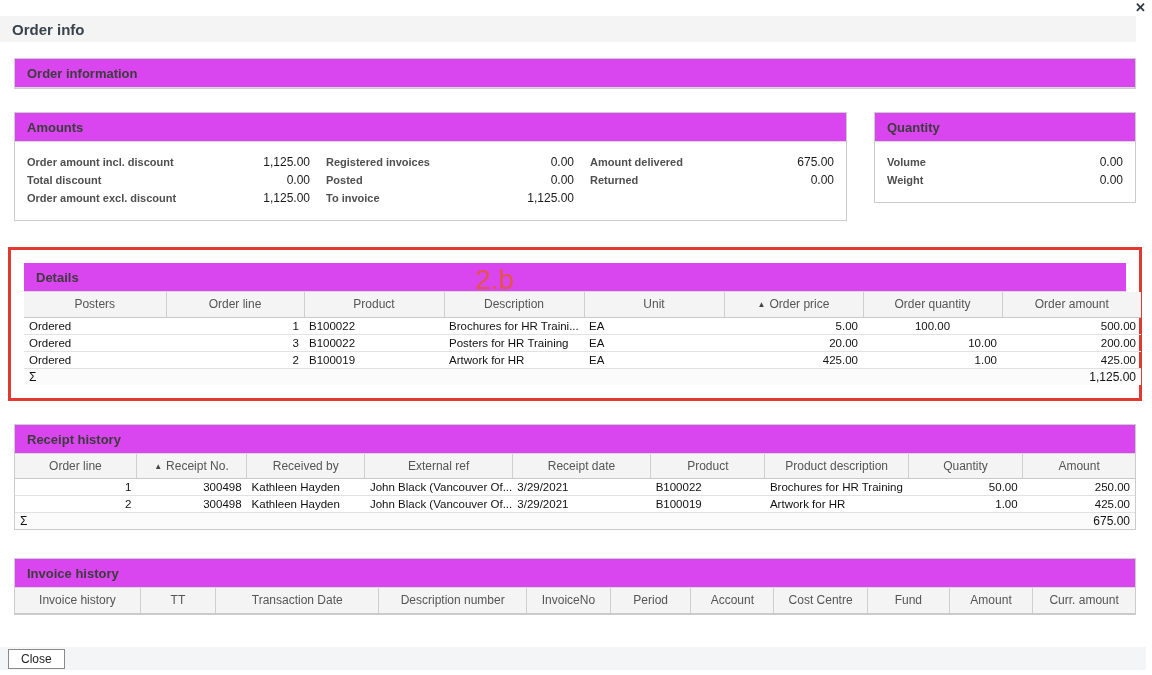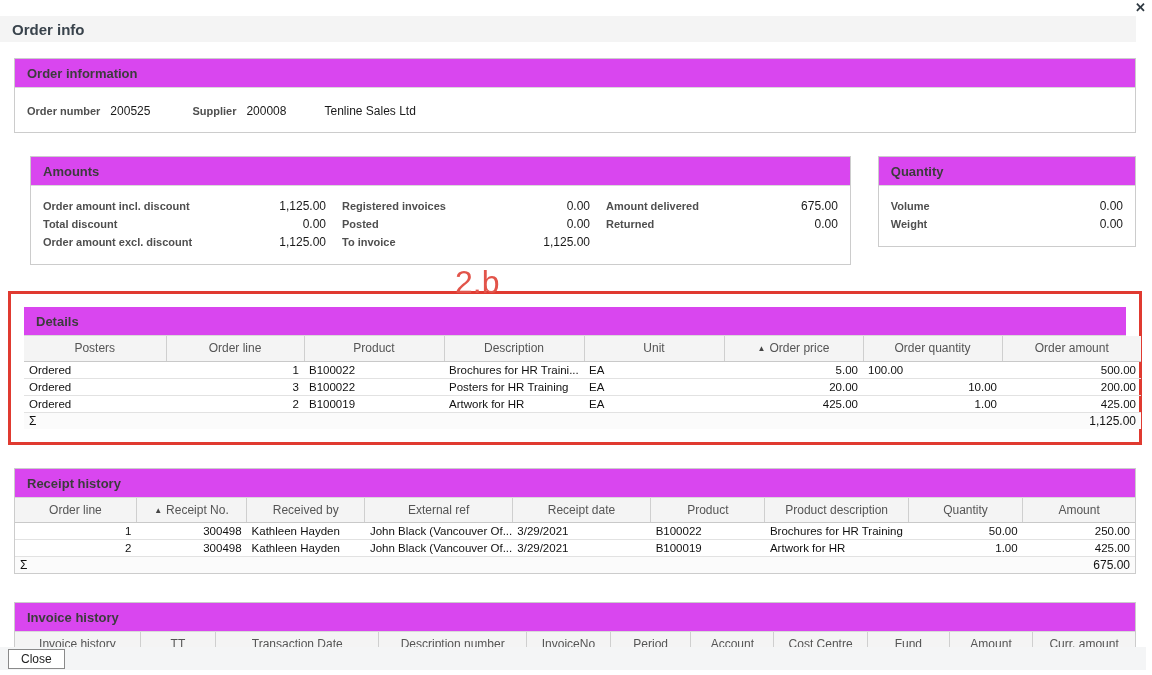--- a/index.html
+++ b/index.html
@@ -26,30 +26,30 @@
   }
   
   .oi-body { display:flex; align-items:center; padding:16px 12px 14px; }
   .lbl { font-weight:bold; font-size:11px; color:#4f4f4f; }
   .val { font-size:12px; color:#1a1a1a; }
   .oi-body .lbl { margin-right:10px; }
   .oi-body .gap { width:42px; }
   .oi-body .gap2 { width:38px; }
   
   .row2 { display:flex; gap:27px; margin-top:23px; }
-  .amounts-panel { width:833px;margin-left:16px; }
+  .amounts-panel { width:833px; }
   .quantity-panel { width:262px; align-self:flex-start; }
   .amounts-body { display:grid; grid-template-columns:283px 248px 1fr; column-gap:16px; padding:11px 12px 13px; }
   .q-body { padding:11px 12px 13px; }
   .kv { display:flex; justify-content:space-between; line-height:18px; }
   .kv .k { font-weight:bold; font-size:11px; color:#4f4f4f; white-space:nowrap; }
   .kv .v { font-size:12px; color:#1a1a1a; }
   
   .annotation {
-    position:absolute; left:455px; top:222px; font-size:32px; color:#e2544a;
+    position:absolute; left:475px; top:222px; font-size:28px; color:#e2544a;
     font-family:"Liberation Sans", sans-serif;
   }
   .highlight { border:3px solid #e03a30; margin:26px -6px 0 -6px; padding:13px; }
   
   table.grid { border-collapse:collapse; width:100%; table-layout:fixed; }
   .grid th {
     background:#f4f4f4; border-right:1px solid #cfcfcf; border-bottom:1px solid #c9c9c9;
     font-weight:normal; color:#555; height:25px; font-size:12px; text-align:center;
     white-space:nowrap; overflow:hidden; padding:0 4px;
   }
@@ -78,29 +78,20 @@
 <span class="close-x">✕</span>
 
 <div class="titlebar">
   <span class="title">Order info</span>
 </div>
 
 <div class="content">
 
   <div class="panel">
     <div class="panel-header">Order information</div>
-    <div class="oi-body">
-      <span class="lbl">Order number</span>
-      <span class="val">200525</span>
-      <span class="gap"></span>
-      <span class="lbl">Supplier</span>
-      <span class="val">200008</span>
-      <span class="gap2"></span>
-      <span class="val">Tenline Sales Ltd</span>
-    </div>
   </div>
 
   <div class="row2">
     <div class="panel amounts-panel">
       <div class="panel-header">Amounts</div>
       <div class="amounts-body">
         <div>
           <div class="kv">
               <span class="k">Order amount incl. discount</span>
               <span class="v">1,125.00</span>
@@ -185,21 +176,21 @@
               </tr>
             </thead>
             <tbody>
               <tr>
                 <td style="text-align: left;">Ordered</td>
                 <td style="text-align: right;">1</td>
                 <td style="text-align: left;">B100022</td>
                 <td style="text-align: left;">Brochures for HR Traini...</td>
                 <td style="text-align: left;">EA</td>
                 <td style="text-align: right;">5.00</td>
-                <td style="text-align: left;">100.00</td>
+                <td style="text-align: center;">100.00</td>
                 <td style="text-align: right;">500.00</td>
               </tr>
               <tr>
                 <td style="text-align: left;">Ordered</td>
                 <td style="text-align: right;">3</td>
                 <td style="text-align: left;">B100022</td>
                 <td style="text-align: left;">Posters for HR Training</td>
                 <td style="text-align: left;">EA</td>
                 <td style="text-align: right;">20.00</td>
                 <td style="text-align: right;">10.00</td>

